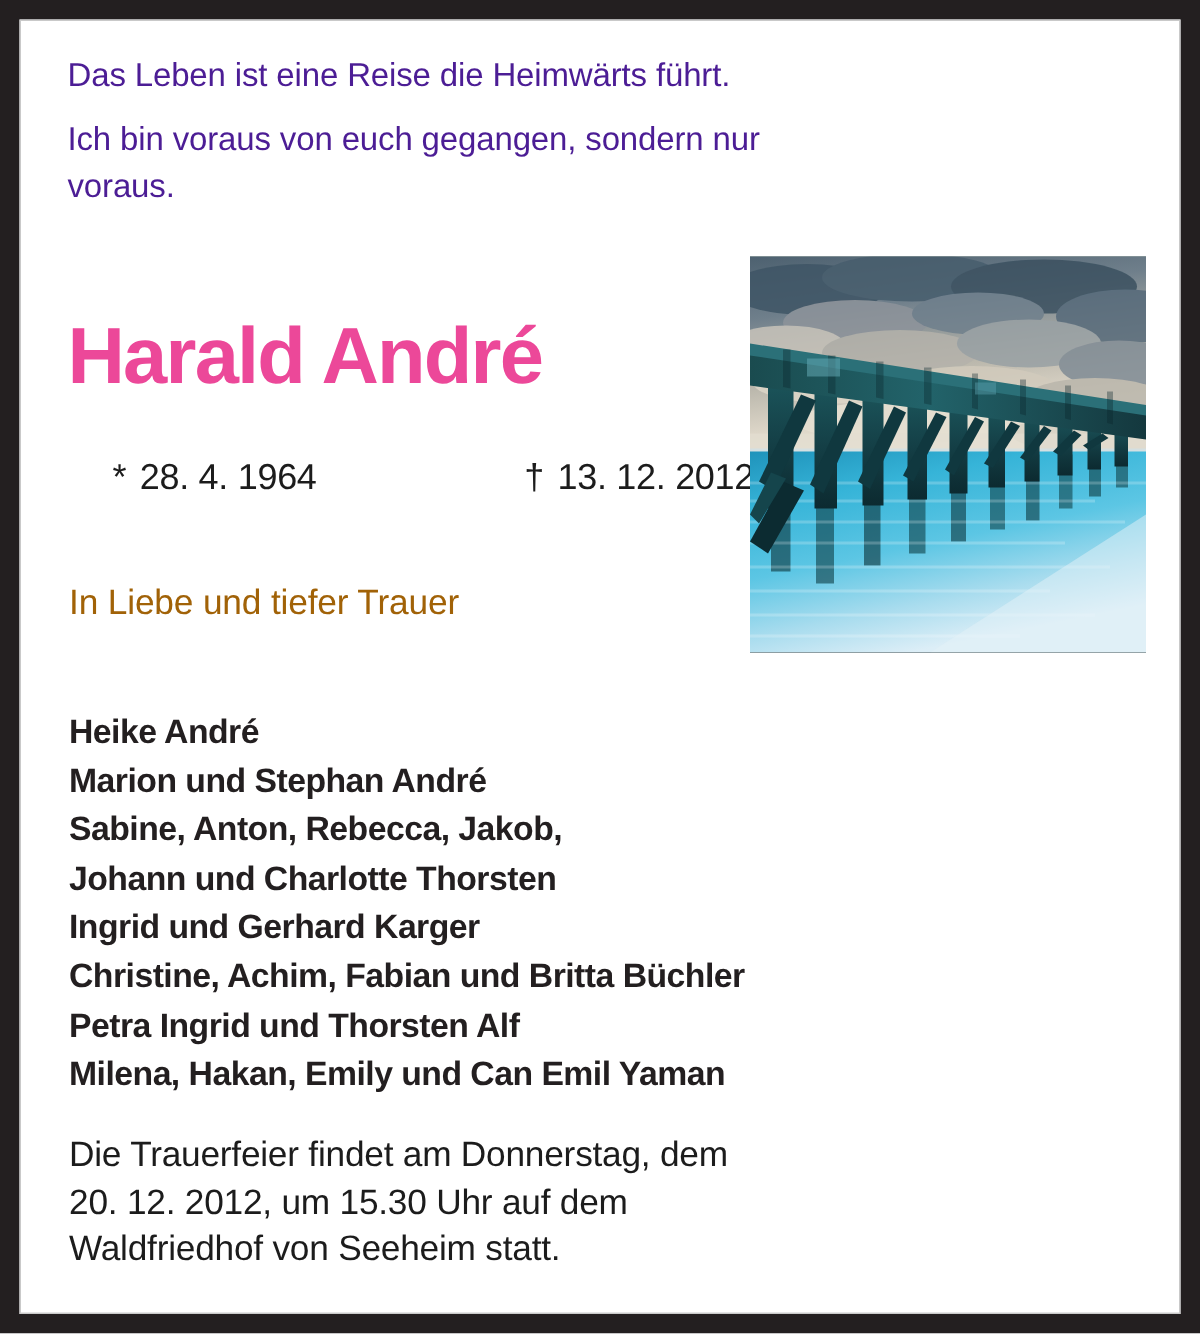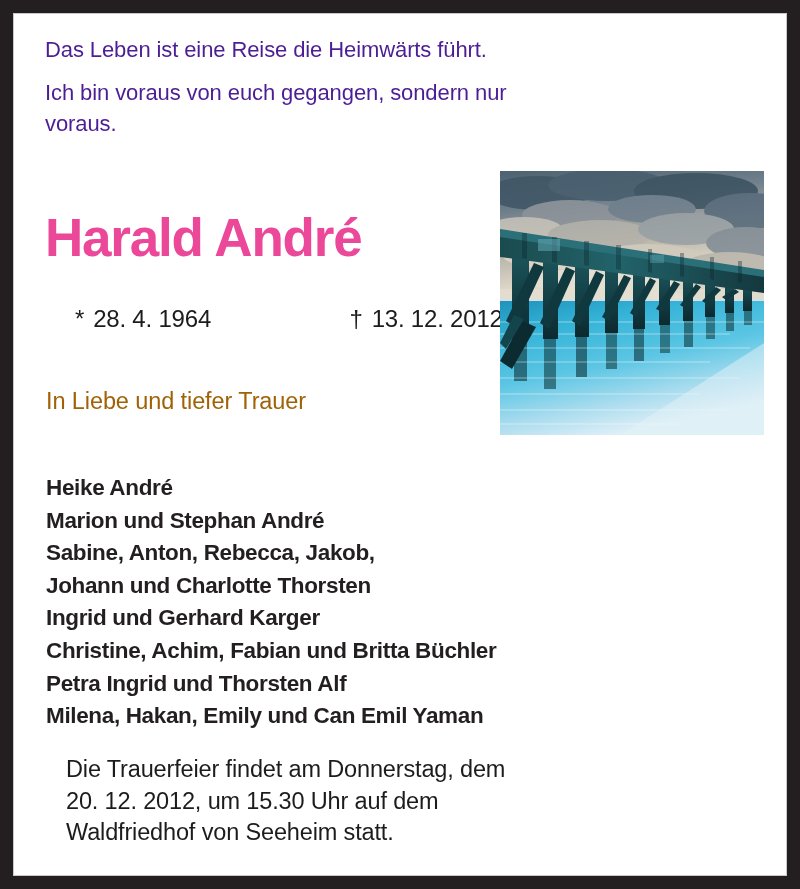--- a/index.html
+++ b/index.html
@@ -113,21 +113,20 @@
     position: absolute;
     left: 1px;
     top: 740px;
     width: 640px;
   }
   .service-line {
     font-size: 23.5px;
     line-height: 31.5px;
     color: #1c1c1c;
     letter-spacing: -0.15px;
-    margin-left: 20px;
   }
 
   
   .photo {
     position: absolute;
     left: 486px;
     top: 157px;
     width: 264px;
     height: 264px;
     overflow: hidden;

